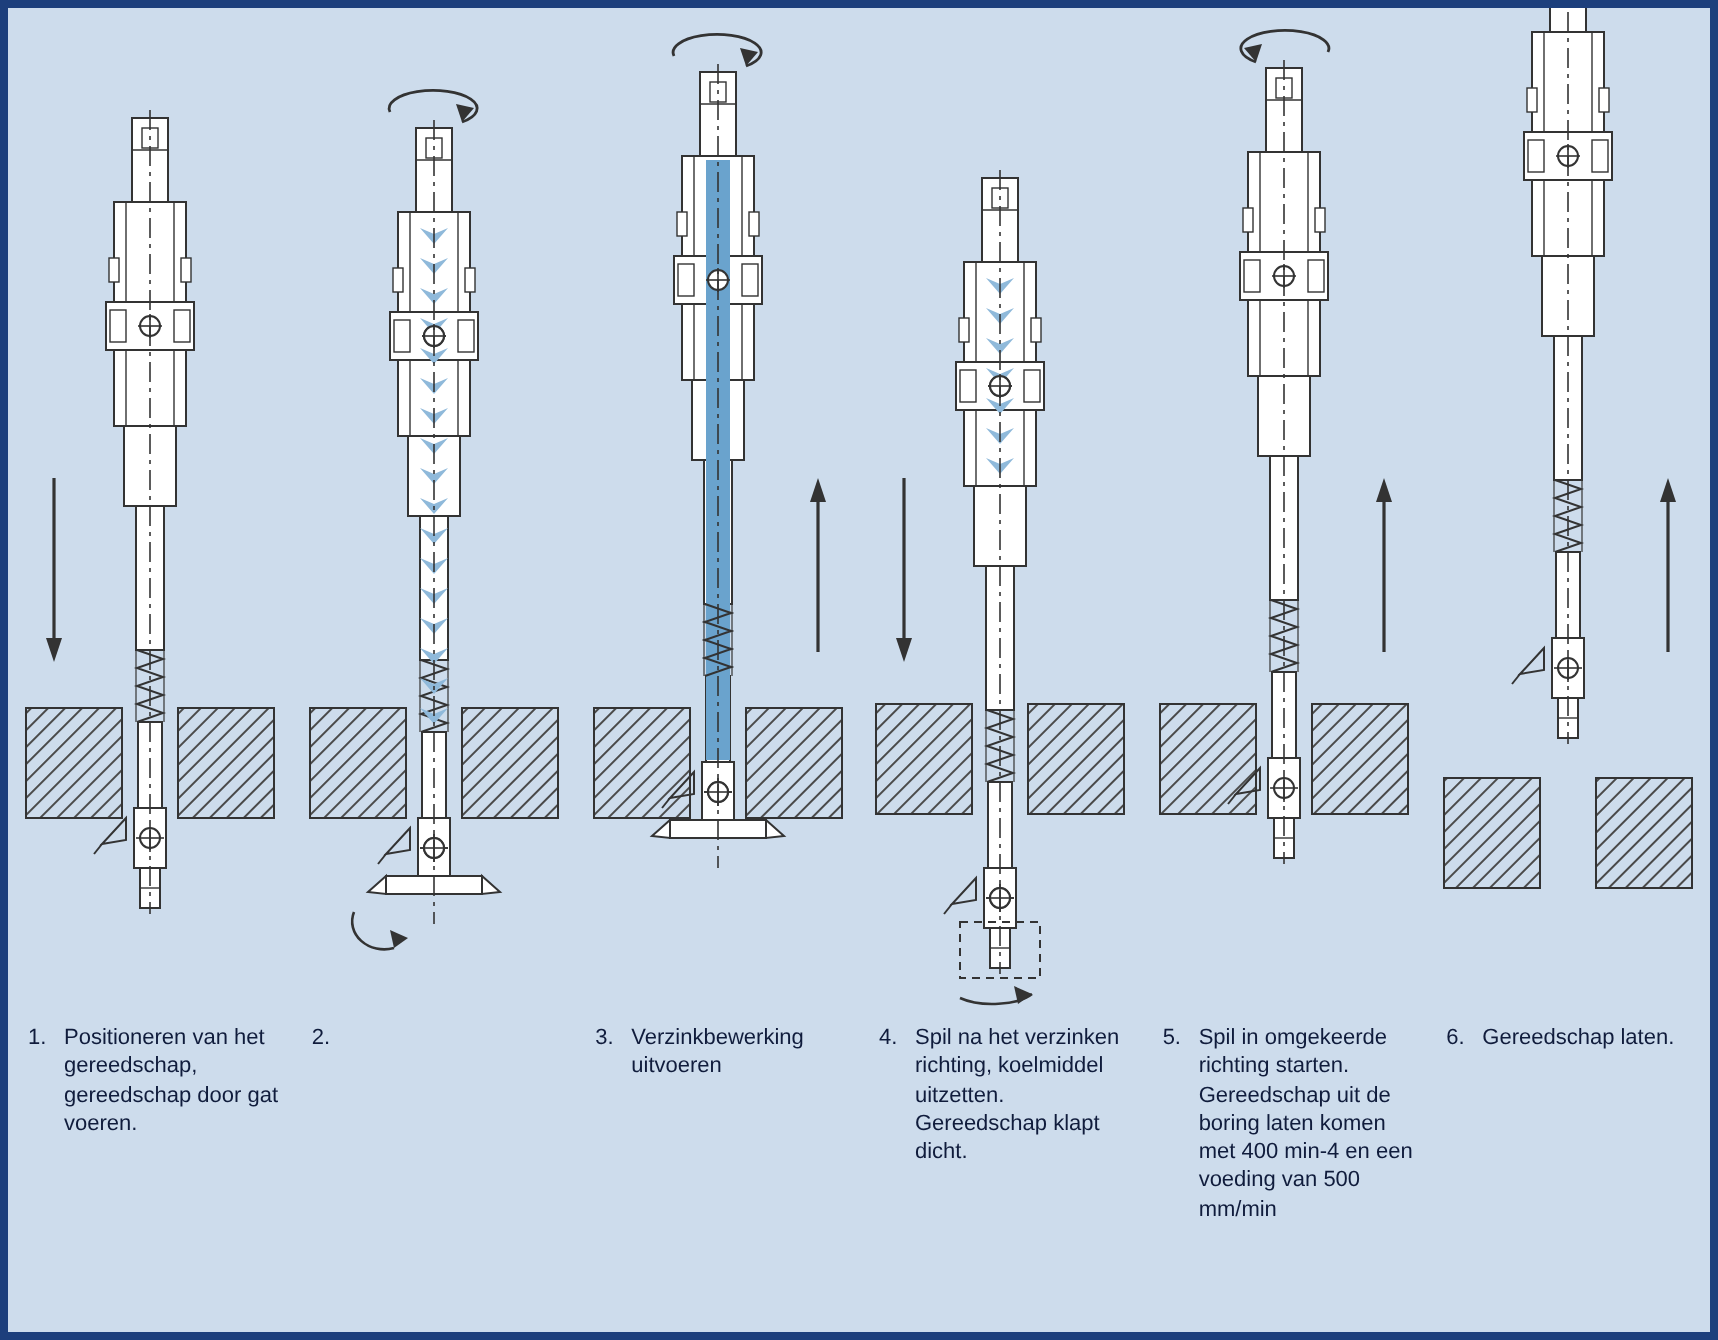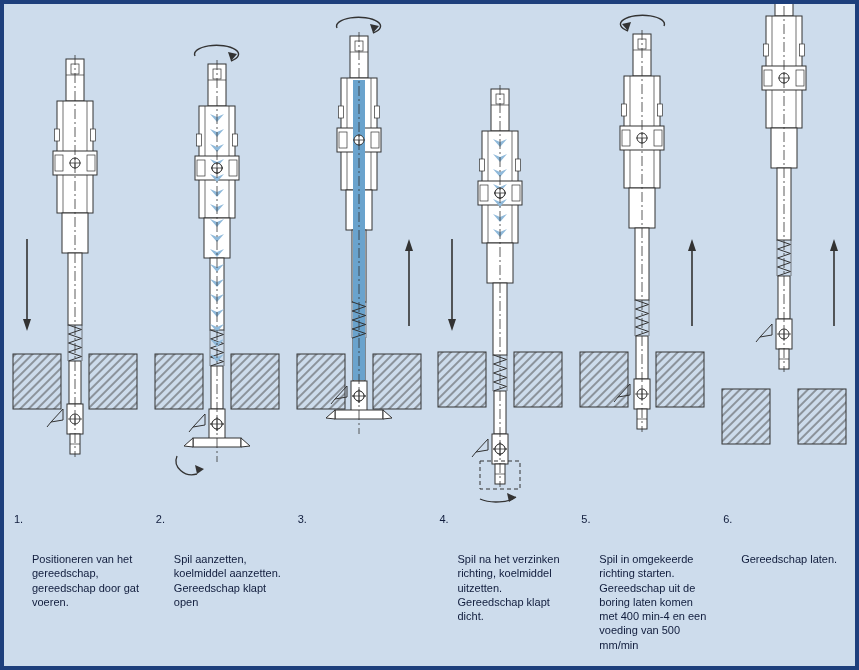--- a/index.html
+++ b/index.html
@@ -10,21 +10,21 @@
     overflow:hidden;position:relative;
   }
   .steps-row{display:flex;width:100%;height:100%;}
   .step{flex:1 1 0;min-width:0;display:flex;flex-direction:column;}
   .step-figure{width:140px;height:500px;display:block;margin:0 auto;flex:0 0 auto;}
   .caption{
     display:flex;gap:3px;padding:8px 4px 0 10px;
     font-size:11px;line-height:1.3;color:#101c3c;
   }
   .caption .num{flex:0 0 15px;}
-  .caption .text{flex:1 1 auto;margin-top:40px;}
+  .caption .text{flex:1 1 auto;}
 </style>
 </head>
 <body>
 
 <div class="panel">
   <div class="steps-row" id="steps-row">
   <div class="step">
     <svg class="step-figure" viewBox="0 0 140 500">
           <defs>
             <pattern id="hatch0" width="6" height="6" patternUnits="userSpaceOnUse" patternTransform="rotate(45)">
@@ -157,21 +157,20 @@
             </g>
             <line x1="70" y1="-4" x2="70" y2="398" stroke="#333333" stroke-width="0.8" stroke-dasharray="10 3 2 3"></line>
           </g>
           <g>
             <path d="M 48 52 A 22 9 0 1 1 84 57" fill="none" stroke="#333333" stroke-width="1.4"></path>
             <path d="M 84 57 l -3 -9 l 9 2 z" fill="#333333"></path>
           </g>
         </svg>
     <div class="caption">
       <span class="num">2.</span>
-      <span class="text">Spil aanzetten, koelmiddel aanzetten. Gereedschap klapt open</span>
     </div>
   </div>
 
   <div class="step">
     <svg class="step-figure" viewBox="0 0 140 500">
           <defs>
             <pattern id="hatch2" width="6" height="6" patternUnits="userSpaceOnUse" patternTransform="rotate(45)">
               <line x1="3" y1="-1" x2="3" y2="7" stroke="#4a4a4a" stroke-width="1"></line>
             </pattern>
           </defs>
@@ -229,20 +228,21 @@
             <path d="M 48 24 A 22 9 0 1 1 84 29" fill="none" stroke="#333333" stroke-width="1.4"></path>
             <path d="M 84 29 l -3 -9 l 9 2 z" fill="#333333"></path>
           </g>
           <g>
             <line x1="120" y1="322" x2="120" y2="246" stroke="#333333" stroke-width="1.6"></line>
             <path d="M116 247 L124 247 L120 235 Z" fill="#333333"></path>
           </g>
         </svg>
     <div class="caption">
       <span class="num">3.</span>
+      <span class="text">Verzinkbewerking uitvoeren</span>
     </div>
   </div>
 
   <div class="step">
     <svg class="step-figure" viewBox="0 0 140 500">
           <defs>
             <pattern id="hatch3" width="6" height="6" patternUnits="userSpaceOnUse" patternTransform="rotate(45)">
               <line x1="3" y1="-1" x2="3" y2="7" stroke="#4a4a4a" stroke-width="1"></line>
             </pattern>
           </defs>

